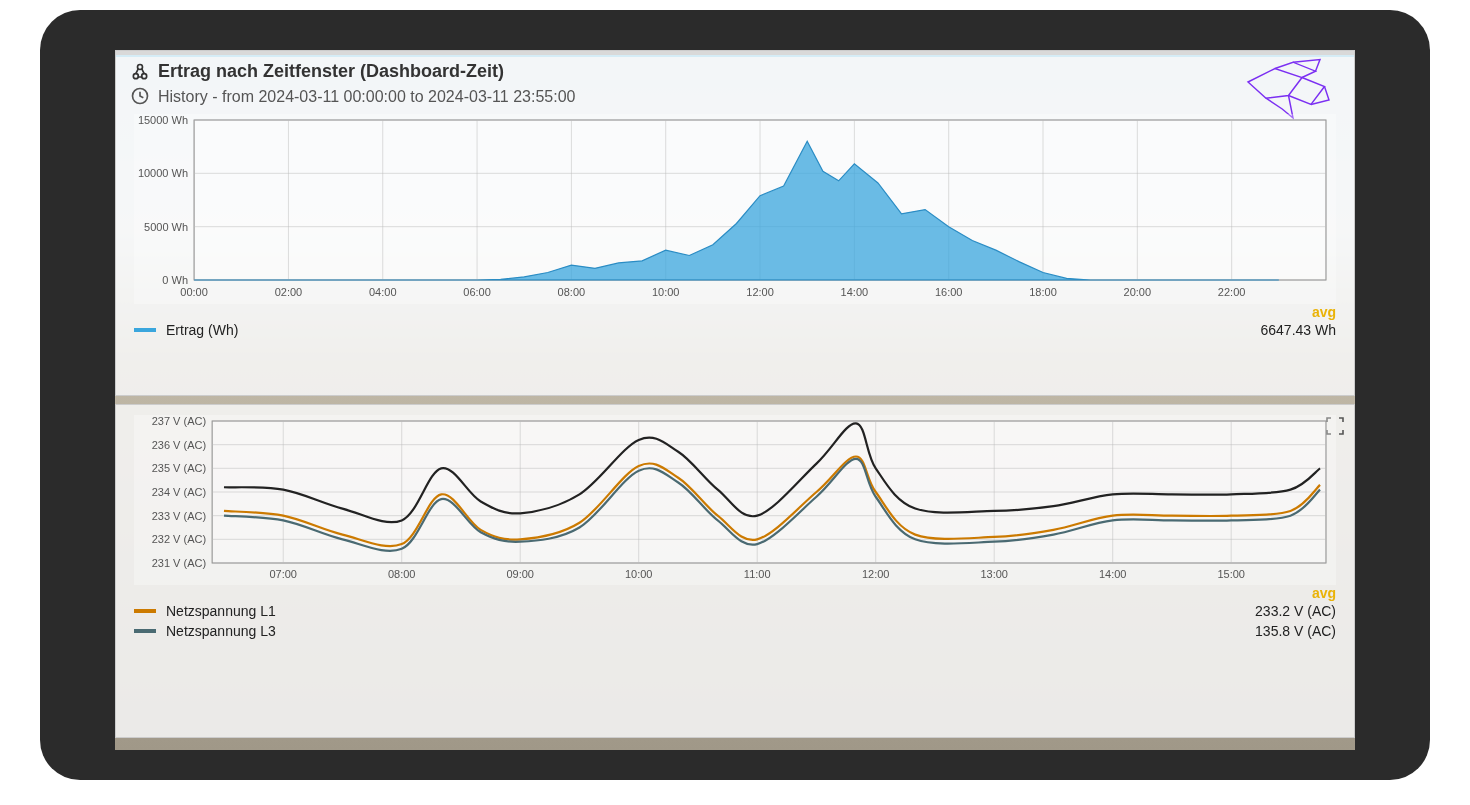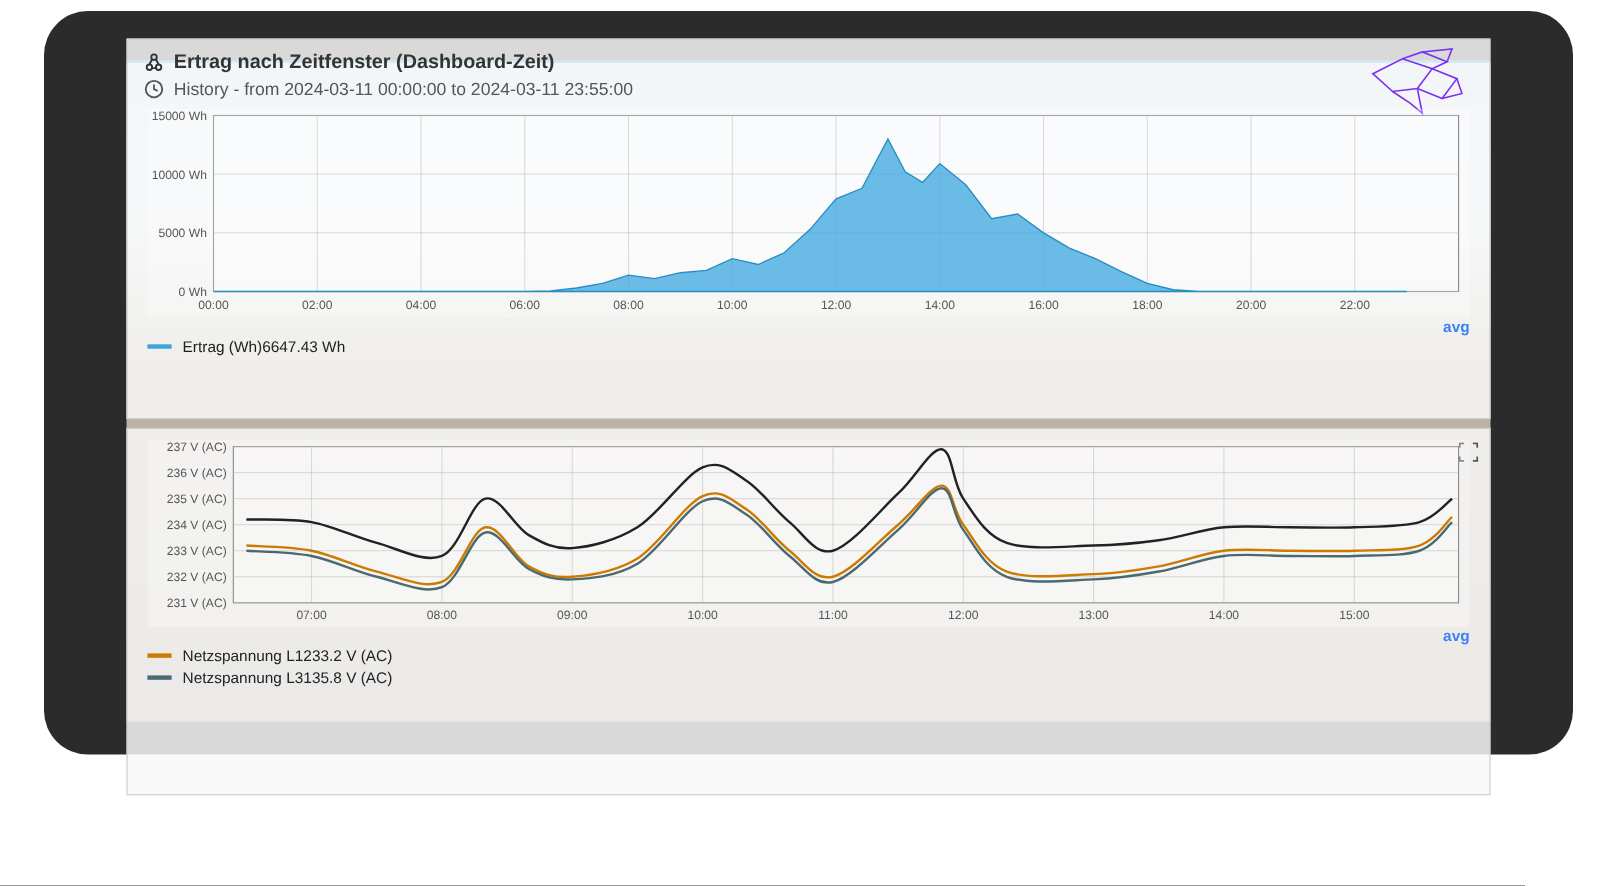--- a/index.html
+++ b/index.html
@@ -6,24 +6,24 @@
   body {
     font-family: Arial, Helvetica, sans-serif;
     background: #fff;
     width: 1470px;
     height: 805px;
     position: relative;
   }
   .outer {
     position: absolute;
     left: 40px; top: 10px;
-    width: 1390px; height: 676px;
+    width: 1390px; height: 770px;
     background: #2b2b2b;
     border-radius: 40px;
-    padding: 25px 75px 30px 75px;
+    padding: 40px 75px 30px 75px;
   }
   .bg {
     position: absolute;
     left: 75px; right: 75px; top: 45px; bottom: 30px;
     background:
       linear-gradient(to bottom, #d5eaf8 0%, #e7f0f2 25%, #c0b8a6 45%, #b8b0a0 60%, #a09888 100%);
     border-top: 2px solid #0ea5e9;
   }
   .panel {
     position: relative;
@@ -58,27 +58,27 @@
     cursor: pointer;
   }
   .chart-box {
     position: relative;
     background: rgba(255,255,255,0.3);
   }
   .chart1 { margin: 2px 18px 0 18px; height: 190px; }
   .chart2 { margin: 10px 18px 0 18px; height: 170px; }
   .legend-row {
     display: flex;
-    justify-content: flex-start;
+    justify-content: space-between;
     padding: 2px 18px;
     font-size: 14px;
     color: #222;
     align-items: center;
   }
-  .avg-label { color: #3b82f6; font-weight: 600; font-size: 14px; text-align: right; padding-right: 18px; }
+  .avg-label { color: #eab308; font-weight: 600; font-size: 14px; text-align: right; padding-right: 18px; }
   .legend-left { display: flex; align-items: center; gap: 10px; }
   .swatch { width: 22px; height: 4px; flex: none; }
   svg text { font-family: Arial, Helvetica, sans-serif; }
 </style>
 </head>
 <body>
 
 <div class="outer">
   <div class="bg"></div>
 

